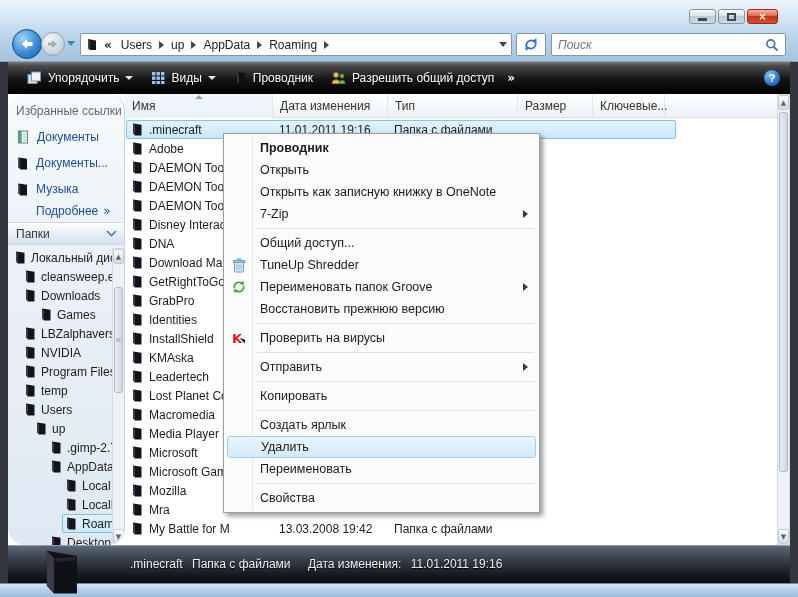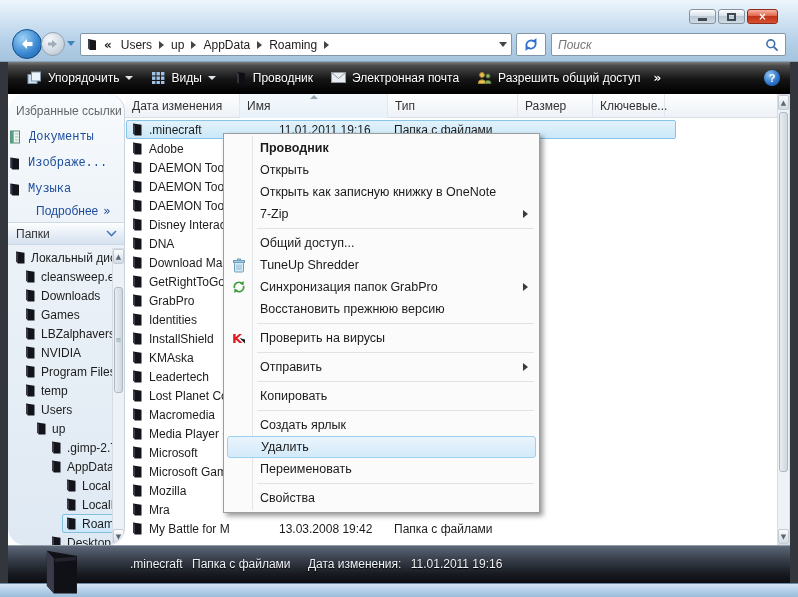--- a/index.html
+++ b/index.html
@@ -59,22 +59,22 @@
     color:#fff; font-size:11px; font-weight:bold; display:flex; align-items:center; justify-content:center; }
 
   
   .main { position:absolute; left:8px; top:94px; width:782px; height:451px; background:#fff; overflow:hidden; }
 
   
   .sidebar { position:absolute; left:0; top:0; width:117px; height:451px;
     background:linear-gradient(180deg,#f8fbfd 0%,#ecf2f8 30%,#dfe9f3 100%);
     border-right:1px solid #c8d4e0; overflow:hidden;border-radius:17px; }
   .fav-title { position:absolute; left:8px; top:10px; color:#666; white-space:nowrap; }
-  .fav-item { position:absolute; left:0; width:120px; height:26px; display:flex; align-items:center;
-    gap:7px; color:#1d4d9b; white-space:nowrap; cursor:default;font-family:Liberation Mono, monospace; }
+  .fav-item { position:absolute; left:8px; width:120px; height:26px; display:flex; align-items:center;
+    gap:7px; color:#1d4d9b; white-space:nowrap; cursor:default; }
   .more-link { position:absolute; left:28px; top:110px; color:#1d4d9b; display:flex; gap:5px; align-items:center; }
   .folders-band { position:absolute; left:0; top:128px; width:117px; height:23px;
     background:linear-gradient(180deg,#fdfefe,#e8eff7 50%,#d5e1ee);
     border-top:1px solid #cdd9e5; border-bottom:1px solid #cdd9e5;
     display:flex; align-items:center; padding:0 8px; color:#333; }
   .folders-band svg { margin-left:auto; }
   .tree { position:absolute; left:0; top:154px; width:104px; height:297px; overflow:hidden; }
   .titem { position:absolute; height:19px; display:flex; align-items:center; gap:5px; color:#1c1c1c;
     white-space:nowrap; cursor:default; }
   .titem.sel .tsel { position:absolute; left:-3px; right:-40px; top:0; bottom:0;
@@ -226,29 +226,20 @@
         <span style="display: inline-flex; align-items: center;">
           <svg width="13" height="14">
             <path d="M3 1 L11 2.2 L11 13 L5 13 L3 11 Z" fill="#0e0e14"></path>
             <path d="M3 1 L5 3 L5 13 L3 11 Z" fill="#34343f"></path>
           </svg>
         </span>
         <span>Проводник</span>
       </div>
       <div class="tbtn">
         <span style="display: inline-flex; align-items: center;">
-          <svg width="15" height="11">
-            <rect x="0.5" y="0.5" width="14" height="10" fill="#e9edf1" stroke="#8f9aa3"></rect>
-            <path d="M0.5 0.5 L7.5 6.5 L14.5 0.5" fill="none" stroke="#8f9aa3"></path>
-          </svg>
-        </span>
-        <span>Электронная почта</span>
-      </div>
-      <div class="tbtn">
-        <span style="display: inline-flex; align-items: center;">
           <svg width="15" height="14">
             <circle cx="5" cy="4" r="2.4" fill="#e8c05a" stroke="#a8852f"></circle>
             <path d="M1.2 12.5 a3.8 3.8 0 0 1 7.6 0 z" fill="#e8c05a" stroke="#a8852f"></path>
             <circle cx="11" cy="5" r="1.9" fill="#8ab263" stroke="#5c7f3c"></circle>
             <path d="M8 12.5 a3 3 0 0 1 6 0 z" fill="#8ab263" stroke="#5c7f3c"></path>
           </svg>
         </span>
         <span>Разрешить общий доступ</span>
       </div>
     </span>
@@ -275,21 +266,21 @@
           </span>
           <span>Документы</span>
         </div>
         <div class="fav-item" style="top: 56px;">
           <span style="display: inline-flex; align-items: center;">
             <svg width="13" height="13" viewBox="0 0 12 13">
               <path d="M2 0.5 L10.5 1.8 L10.5 12.4 L4 12.4 L2 10.3 Z" fill="#13131a"></path>
               <path d="M2 0.5 L4 2.4 L4 12.4 L2 10.3 Z" fill="#30304d"></path>
             </svg>
           </span>
-          <span>Изображе...</span>
+          <span>Документы...</span>
         </div>
         <div class="fav-item" style="top: 82px;">
           <span style="display: inline-flex; align-items: center;">
             <svg width="13" height="13" viewBox="0 0 12 13">
               <path d="M2 0.5 L10.5 1.8 L10.5 12.4 L4 12.4 L2 10.3 Z" fill="#13131a"></path>
               <path d="M2 0.5 L4 2.4 L4 12.4 L2 10.3 Z" fill="#30304d"></path>
             </svg>
           </span>
           <span>Музыка</span>
         </div>
@@ -325,21 +316,21 @@
         </div>
         <div class="titem" style="top: 38px; left: 16px;">
           <span style="display: inline-flex; align-items: center;">
             <svg width="12" height="13" viewBox="0 0 12 13">
               <path d="M2 0.5 L10.5 1.8 L10.5 12.4 L4 12.4 L2 10.3 Z" fill="#13131a"></path>
               <path d="M2 0.5 L4 2.4 L4 12.4 L2 10.3 Z" fill="#3c3c4a"></path>
             </svg>
           </span>
           <span>Downloads</span>
         </div>
-        <div class="titem" style="top: 57px; left: 16px;">
+        <div class="titem" style="top: 57px; left: 32px;">
           <span style="display: inline-flex; align-items: center;">
             <svg width="12" height="13" viewBox="0 0 12 13">
               <path d="M2 0.5 L10.5 1.8 L10.5 12.4 L4 12.4 L2 10.3 Z" fill="#13131a"></path>
               <path d="M2 0.5 L4 2.4 L4 12.4 L2 10.3 Z" fill="#3c3c4a"></path>
             </svg>
           </span>
           <span>Games</span>
         </div>
         <div class="titem" style="top: 76px; left: 16px;">
           <span style="display: inline-flex; align-items: center;">
@@ -454,26 +445,26 @@
 
     <div class="sb" style="left:104px; top:154px; width:13px; height:297px;">
       <div class="sb-arrow glyph" style="top:0;">▲</div>
       <div class="sb-thumb glyph" style="top:38px; height:106px;">≡</div>
       <div class="sb-arrow glyph" style="bottom:0;">▼</div>
     </div>
   </div>
 
   <div class="list">
     <div class="lheader" id="lheader">
-        <div class="hcol" style="width: 115px;">
-          <span>Дата изменения</span>
-        </div>
         <div class="hcol sorted" style="width: 148px;">
           <div class="sortmark"></div>
           <span>Имя</span>
+        </div>
+        <div class="hcol" style="width: 115px;">
+          <span>Дата изменения</span>
         </div>
         <div class="hcol" style="width: 130px;">
           <span>Тип</span>
         </div>
         <div class="hcol" style="width: 75px;">
           <span>Размер</span>
         </div>
         <div class="hcol" style="width: 72px;">
           <span>Ключевые...</span>
         </div>
@@ -882,21 +873,21 @@
           <line x1="9" y1="6.5" x2="9" y2="12" stroke="#8fb4cf"></line>
         </svg>
       </span><span>TuneUp Shredder</span></div>
     <div class="mitem"><span class="mic" style="display: inline-flex; align-items: center;">
         <svg width="14" height="14">
           <path d="M2.5 8 A4.6 4.6 0 0 1 10.5 4" fill="none" stroke="#3f9e3f" stroke-width="1.7"></path>
           <path d="M11.8 1 L11.6 5.4 L7.8 3.4 Z" fill="#3f9e3f"></path>
           <path d="M11.5 6 A4.6 4.6 0 0 1 3.5 10" fill="none" stroke="#3f9e3f" stroke-width="1.7"></path>
           <path d="M2.2 13 L2.4 8.6 L6.2 10.6 Z" fill="#3f9e3f"></path>
         </svg>
-      </span><span>Синхронизация папок GrabPro</span><div class="subarrow"></div></div>
+      </span><span>Переименовать папок Groove</span><div class="subarrow"></div></div>
     <div class="mitem"><span>Восстановить прежнюю версию</span></div>
     <div class="msep"></div>
     <div class="mitem"><span class="mic" style="display: inline-flex; align-items: center;">
         <svg width="14" height="14">
           <text x="0" y="12" font-size="13" font-weight="bold" fill="#e31b22" font-family="DejaVu Sans,sans-serif">K</text>
           <path d="M7.5 7 L13 12.5 L13 8.5 Z" fill="#1a1a1a"></path>
         </svg>
       </span><span>Проверить на вирусы</span></div>
     <div class="msep"></div>
     <div class="mitem"><span>Отправить</span><div class="subarrow"></div></div>

